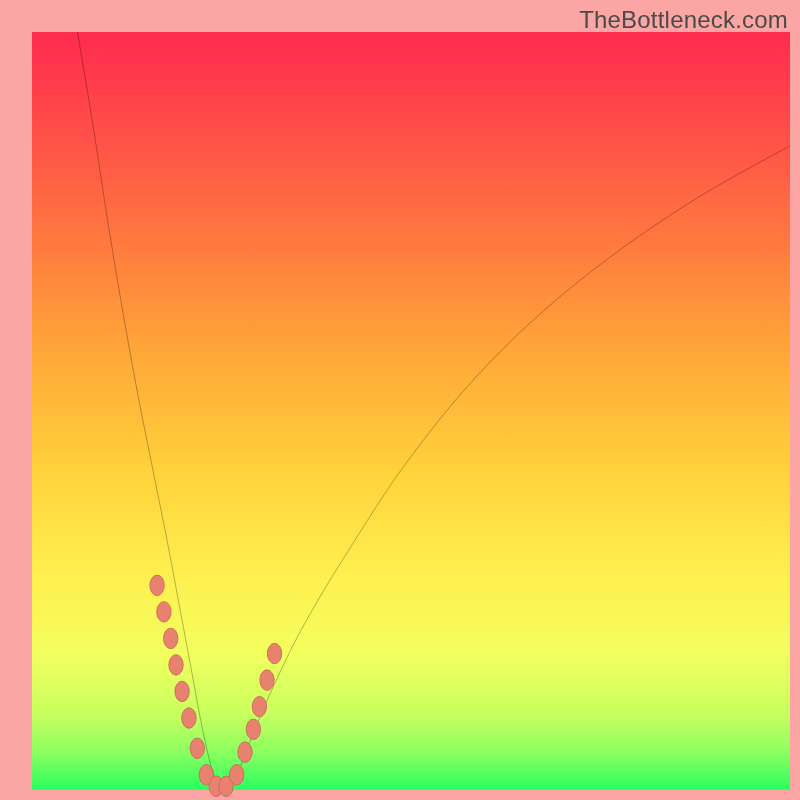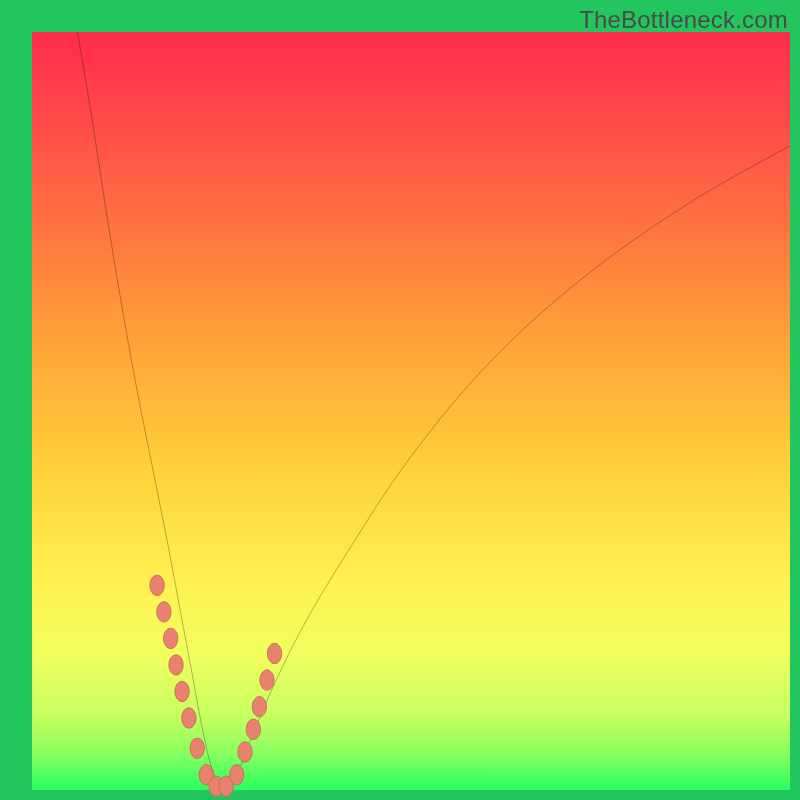--- a/index.html
+++ b/index.html
@@ -8,21 +8,21 @@
     width: 800px;
     height: 800px;
     overflow: hidden;
     font-family: Arial, Helvetica, sans-serif;
     background: #000;
   }
   .stage {
     position: relative;
     width: 800px;
     height: 800px;
-    background: #22c55e;
+    background: #fca5a5;
   }
   .plot-area {
     position: absolute;
     left: 32px;
     top: 32px;
     width: 758px;
     height: 758px;
     
     background: linear-gradient(
       to bottom,

